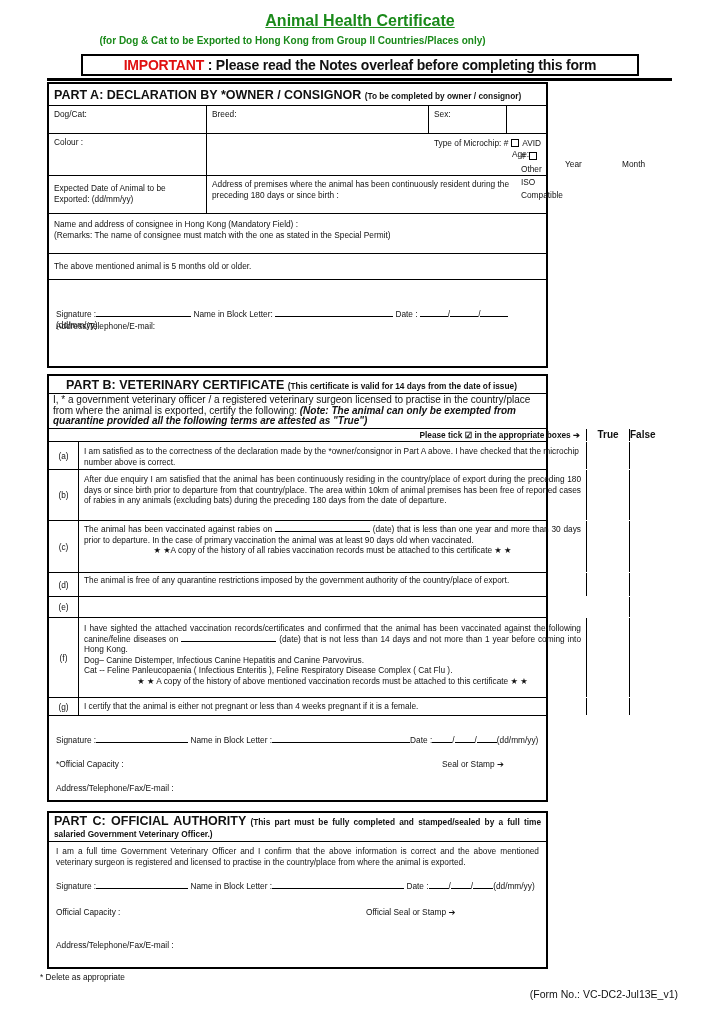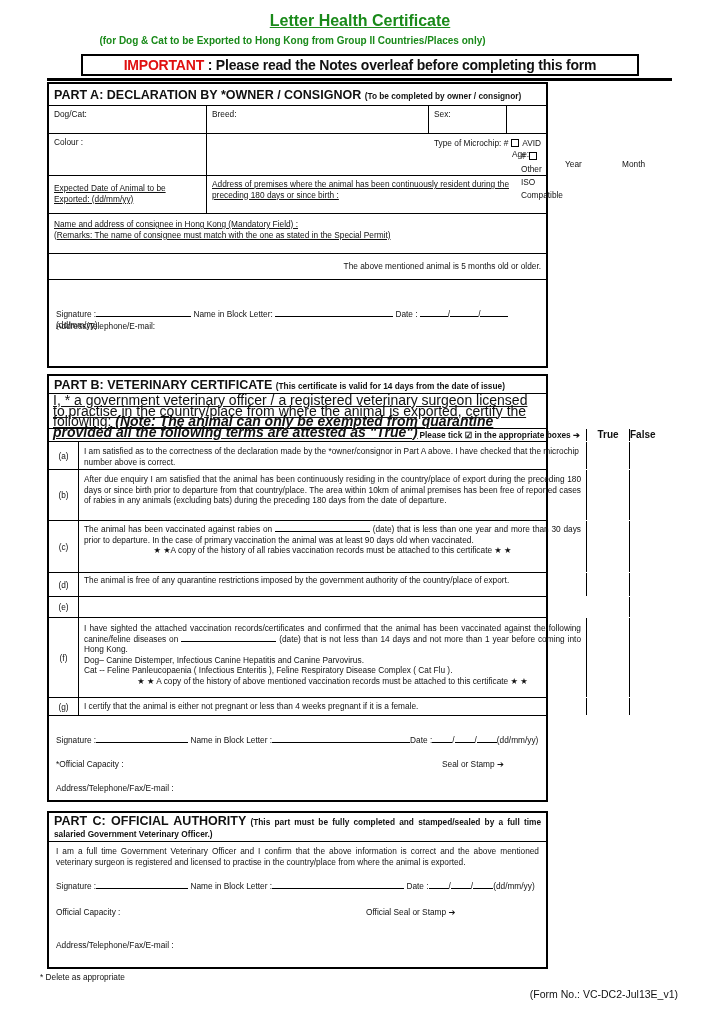--- a/index.html
+++ b/index.html
@@ -15,39 +15,39 @@
   .section { position: absolute; left: 47px; width: 501px; border: 2.5px solid #000; }
   .partA { top: 82px; height: 286px; }
   .partB { top: 374px; height: 428px; }
   .partC { top: 811px; height: 158px; }
 
   .row { position: absolute; left: 0; right: 0; border-bottom: 1.5px solid #000; }
   .cell { position: absolute; top: 0; bottom: 0; padding: 3px 5px; border-right: 1.5px solid #000; }
   .cell.last { border-right: none; }
   .hdr { font-weight: bold; font-size: 12.5px; padding: 4px 5px; }
   .hdr small { font-size: 8.3px; font-weight: bold; }
-  .txt { line-height: 10.5px; text-decoration: underline; }
+  .txt { line-height: 10.5px; }
   .free { position: absolute; left: 7px; right: 7px; line-height: 10.5px; }
   .chk { display: inline-block; width: 8px; height: 8px; border: 1px solid #000; vertical-align: -1px; margin: 0 3px; }
 
   
   .brow { position: absolute; left: 0; right: 0; border-bottom: 1.5px solid #000; }
   .bletter { position: absolute; left: 0; width: 30px; top: 0; bottom: 0; border-right: 1.5px solid #000; display: flex; align-items: center; justify-content: center; }
   .btext { position: absolute; left: 30px; width: 508px; top: 0; bottom: 0; border-right: 1.5px solid #000; padding: 2px 5px; line-height: 10.5px; text-align: justify; }
   .btrue { position: absolute; left: 538px; width: 43px; top: 0; bottom: 0; border-right: 1.5px solid #000; }
   .bfalse { position: absolute; left: 581px; right: 0; top: 0; bottom: 0; }
   .center { text-align: center; display: block; }
   .uline { display: inline-block; border-bottom: 1px solid #000; height: 8px; }
   .footnote { position: absolute; left: 40px; top: 972px; font-size: 8.3px; }
   .formno { position: absolute; right: 42px; top: 988px; font-size: 10.5px; }
 </style>
 </head>
 <body>
 
-<div class="title"><span>Letter Health Certificate</span></div>
+<div class="title"><span>Animal Health Certificate</span></div>
 <div class="subtitle">(for Dog &amp; Cat to be Exported to Hong Kong from Group II Countries/Places only)</div>
 <div class="important"><span class="red">IMPORTANT</span><span> : Please read the Notes overleaf before completing this form</span></div>
 <div class="topline"></div>
 
 <div class="section partA">
   <div class="row" style="top:0;height:22px;">
     <div class="cell last hdr" style="left:0;right:0;">
       <span>PART A:   DECLARATION BY *OWNER / CONSIGNOR</span>
       <small>(To be completed by owner / consignor)</small>
     </div>
@@ -73,39 +73,39 @@
     <div class="cell txt" style="left:0;width:158px;padding-top:7px;"><span>Expected Date of Animal to be Exported: (dd/mm/yy)</span></div>
     <div class="cell last txt" style="left:158px;right:0;"><span>Address of premises where the animal has been continuously resident during the preceding 180 days or since birth :</span></div>
   </div>
   <div class="row" style="top:130px;height:40px;">
     <div class="cell last txt" style="left:0;right:0;padding-top:5px;">
       <div>Name and address of consignee in Hong Kong    (Mandatory Field)    :</div>
       <div>(Remarks: The name of consignee must match with the one as stated in the Special Permit)</div>
     </div>
   </div>
   <div class="row" style="top:170px;height:26px;">
-    <div class="cell last" style="left:0;right:0;padding-top:7px;text-align:right;">The above mentioned animal is 5 months old or older.</div>
+    <div class="cell last" style="left:0;right:0;padding-top:7px;">The above mentioned animal is 5 months old or older.</div>
   </div>
   <div class="free" style="top:225px;">
     <span>Signature :</span><span class="uline" style="width:95px;"></span>
     <span>Name in Block Letter:</span> <span class="uline" style="width:118px;"></span>
     <span>Date :</span> <span class="uline" style="width:28px;"></span>/<span class="uline" style="width:28px;"></span>/<span class="uline" style="width:28px;"></span><span>(dd/mm/yy)</span>
   </div>
   <div class="free" style="top:237px;"><span>Address/Telephone/E-mail:</span></div>
 </div>
 
 <div class="section partB">
   <div class="row" style="top:0;height:18px;">
-    <div class="cell last hdr" style="left:0;right:0;padding-top:2px;">
+    <div class="cell last hdr" style="left:12px;right:0;padding-top:2px;">
       <span>PART B: VETERINARY CERTIFICATE</span>
       <small>(This certificate is valid for 14 days from the date of issue)</small>
     </div>
   </div>
   <div class="row" style="top:18px;height:35px;border-bottom:1px solid #000;">
-    <div class="cell last txt" style="left:0;right:0;padding:1px 4px;font-size:14px;">
+    <div class="cell last txt" style="left:0;right:0;padding:1px 4px;font-size:10px;">
       <span>I, * a government veterinary officer / a registered veterinary surgeon licensed to practise in the country/place from where the animal is exported, certify the following: </span><i style="font-weight:bold;">(Note: The animal can only be exempted from quarantine provided all the following terms are attested as "True")</i>
     </div>
   </div>
   <div class="brow" style="top:53px;height:13px;">
     <div style="position:absolute;left:0;width:538px;top:0;bottom:0;border-right:1.5px solid #000;text-align:right;padding-right:6px;font-weight:bold;line-height:12px;">Please tick ☑ in the appropriate boxes ➔</div>
     <div class="btrue" style="font-weight:bold;font-size:10px;text-align:center;line-height:12px;">True</div>
     <div class="bfalse" style="font-weight:bold;font-size:10px;text-align:center;line-height:12px;">False</div>
   </div>
 
   <div class="brow" style="top:66px;height:28px;">

